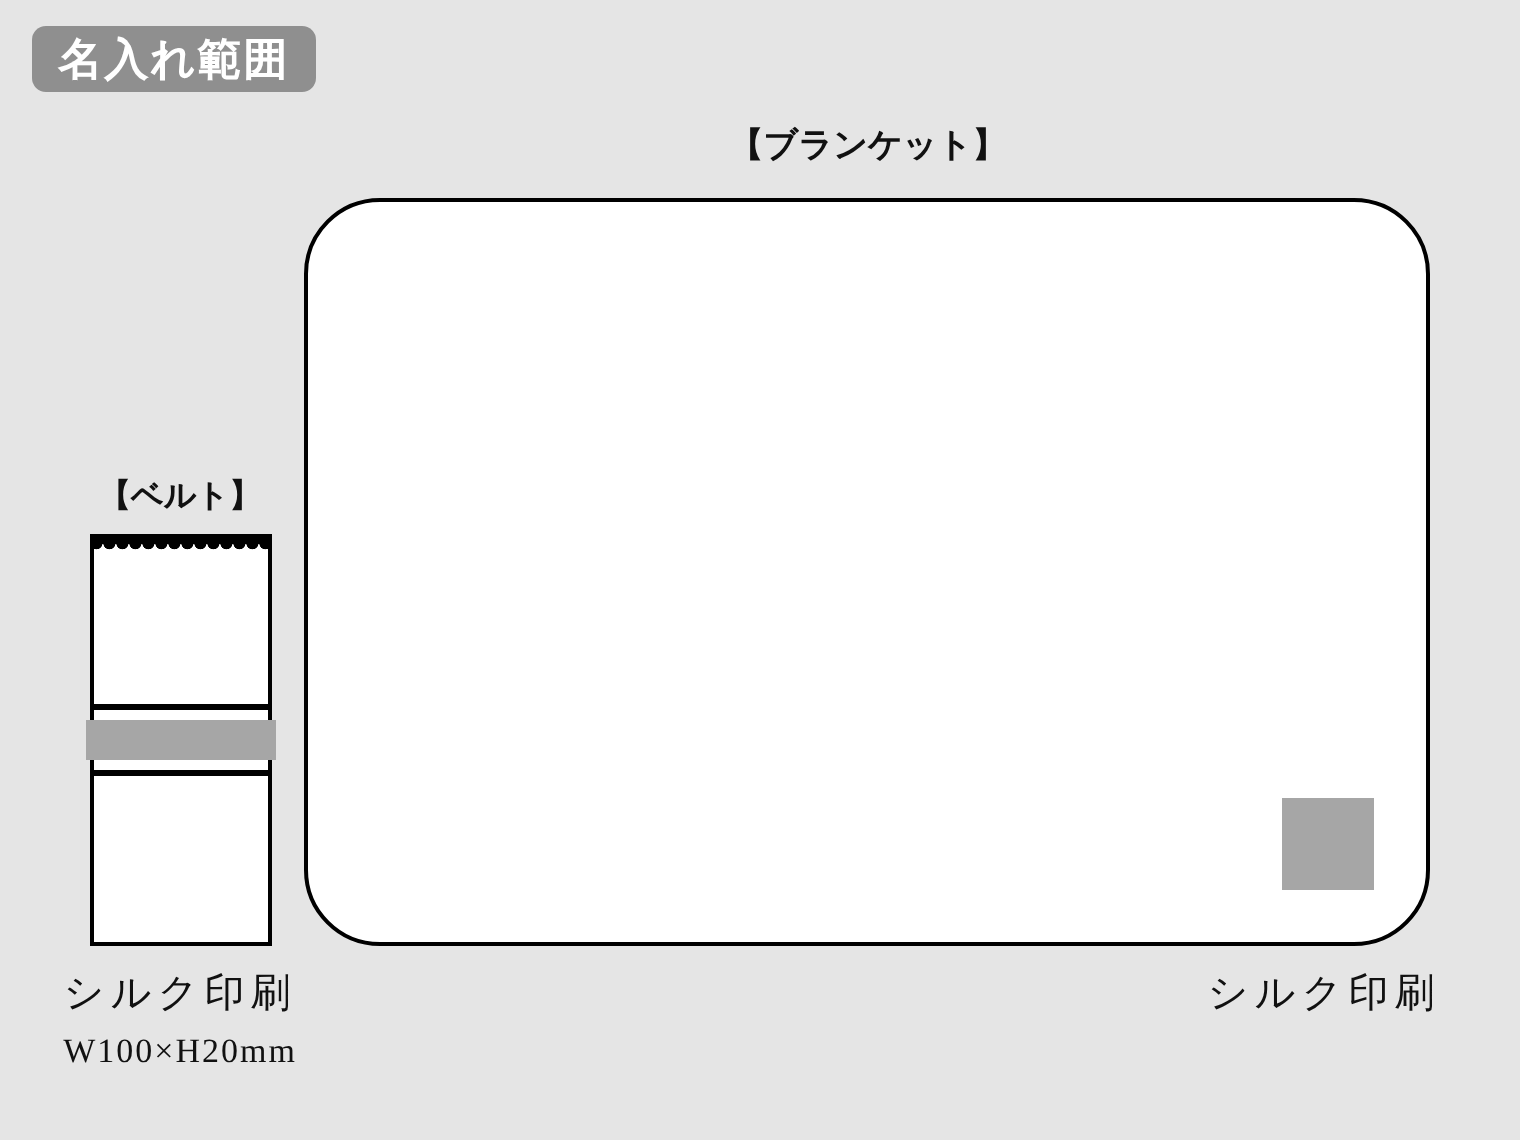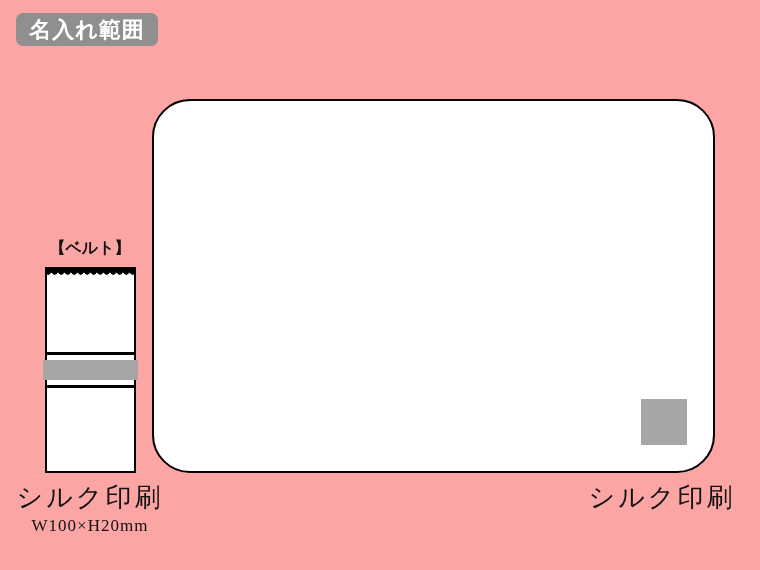--- a/index.html
+++ b/index.html
@@ -4,21 +4,21 @@
 <style>
   html, body {
     margin: 0;
     padding: 0;
     background: #ffffff;
   }
   #stage {
     position: relative;
     width: 760px;
     height: 570px;
-    background: #fca5a5;
+    background: #e5e5e5;
     overflow: hidden;
     font-family: "Liberation Sans", sans-serif;
   }
 
   
   .badge {
     position: absolute;
     left: 16px;
     top: 13px;
     width: 142px;
@@ -126,37 +126,38 @@
     position: absolute;
     transform: translateX(-50%);
     text-align: center;
     font-family: "Liberation Serif", serif;
     color: #111111;
     white-space: nowrap;
   }
   .caption-belt { left: 90px; top: 484px; }
   .caption-blanket { left: 662px; top: 484px; }
   .caption .method {
-    font-size: 26px;
+    font-size: 20px;
     letter-spacing: 3px;
     line-height: 27px;
   }
   .caption .size {
     font-size: 17px;
     letter-spacing: 1px;
     line-height: 30px;
   }
 </style>
 </head>
 <body>
 
 <div id="stage">
 
   <div class="badge">名入れ範囲</div>
 
+  <div class="shape-label blanket-label">【ブランケット】</div>
 
   <div class="blanket-outline"></div>
 
   <div class="blanket-print-area"></div>
 
   <div class="shape-label belt-label">【ベルト】</div>
 
   <div class="belt-outline"></div>
 
   <div class="belt-serrated-edge"></div>

